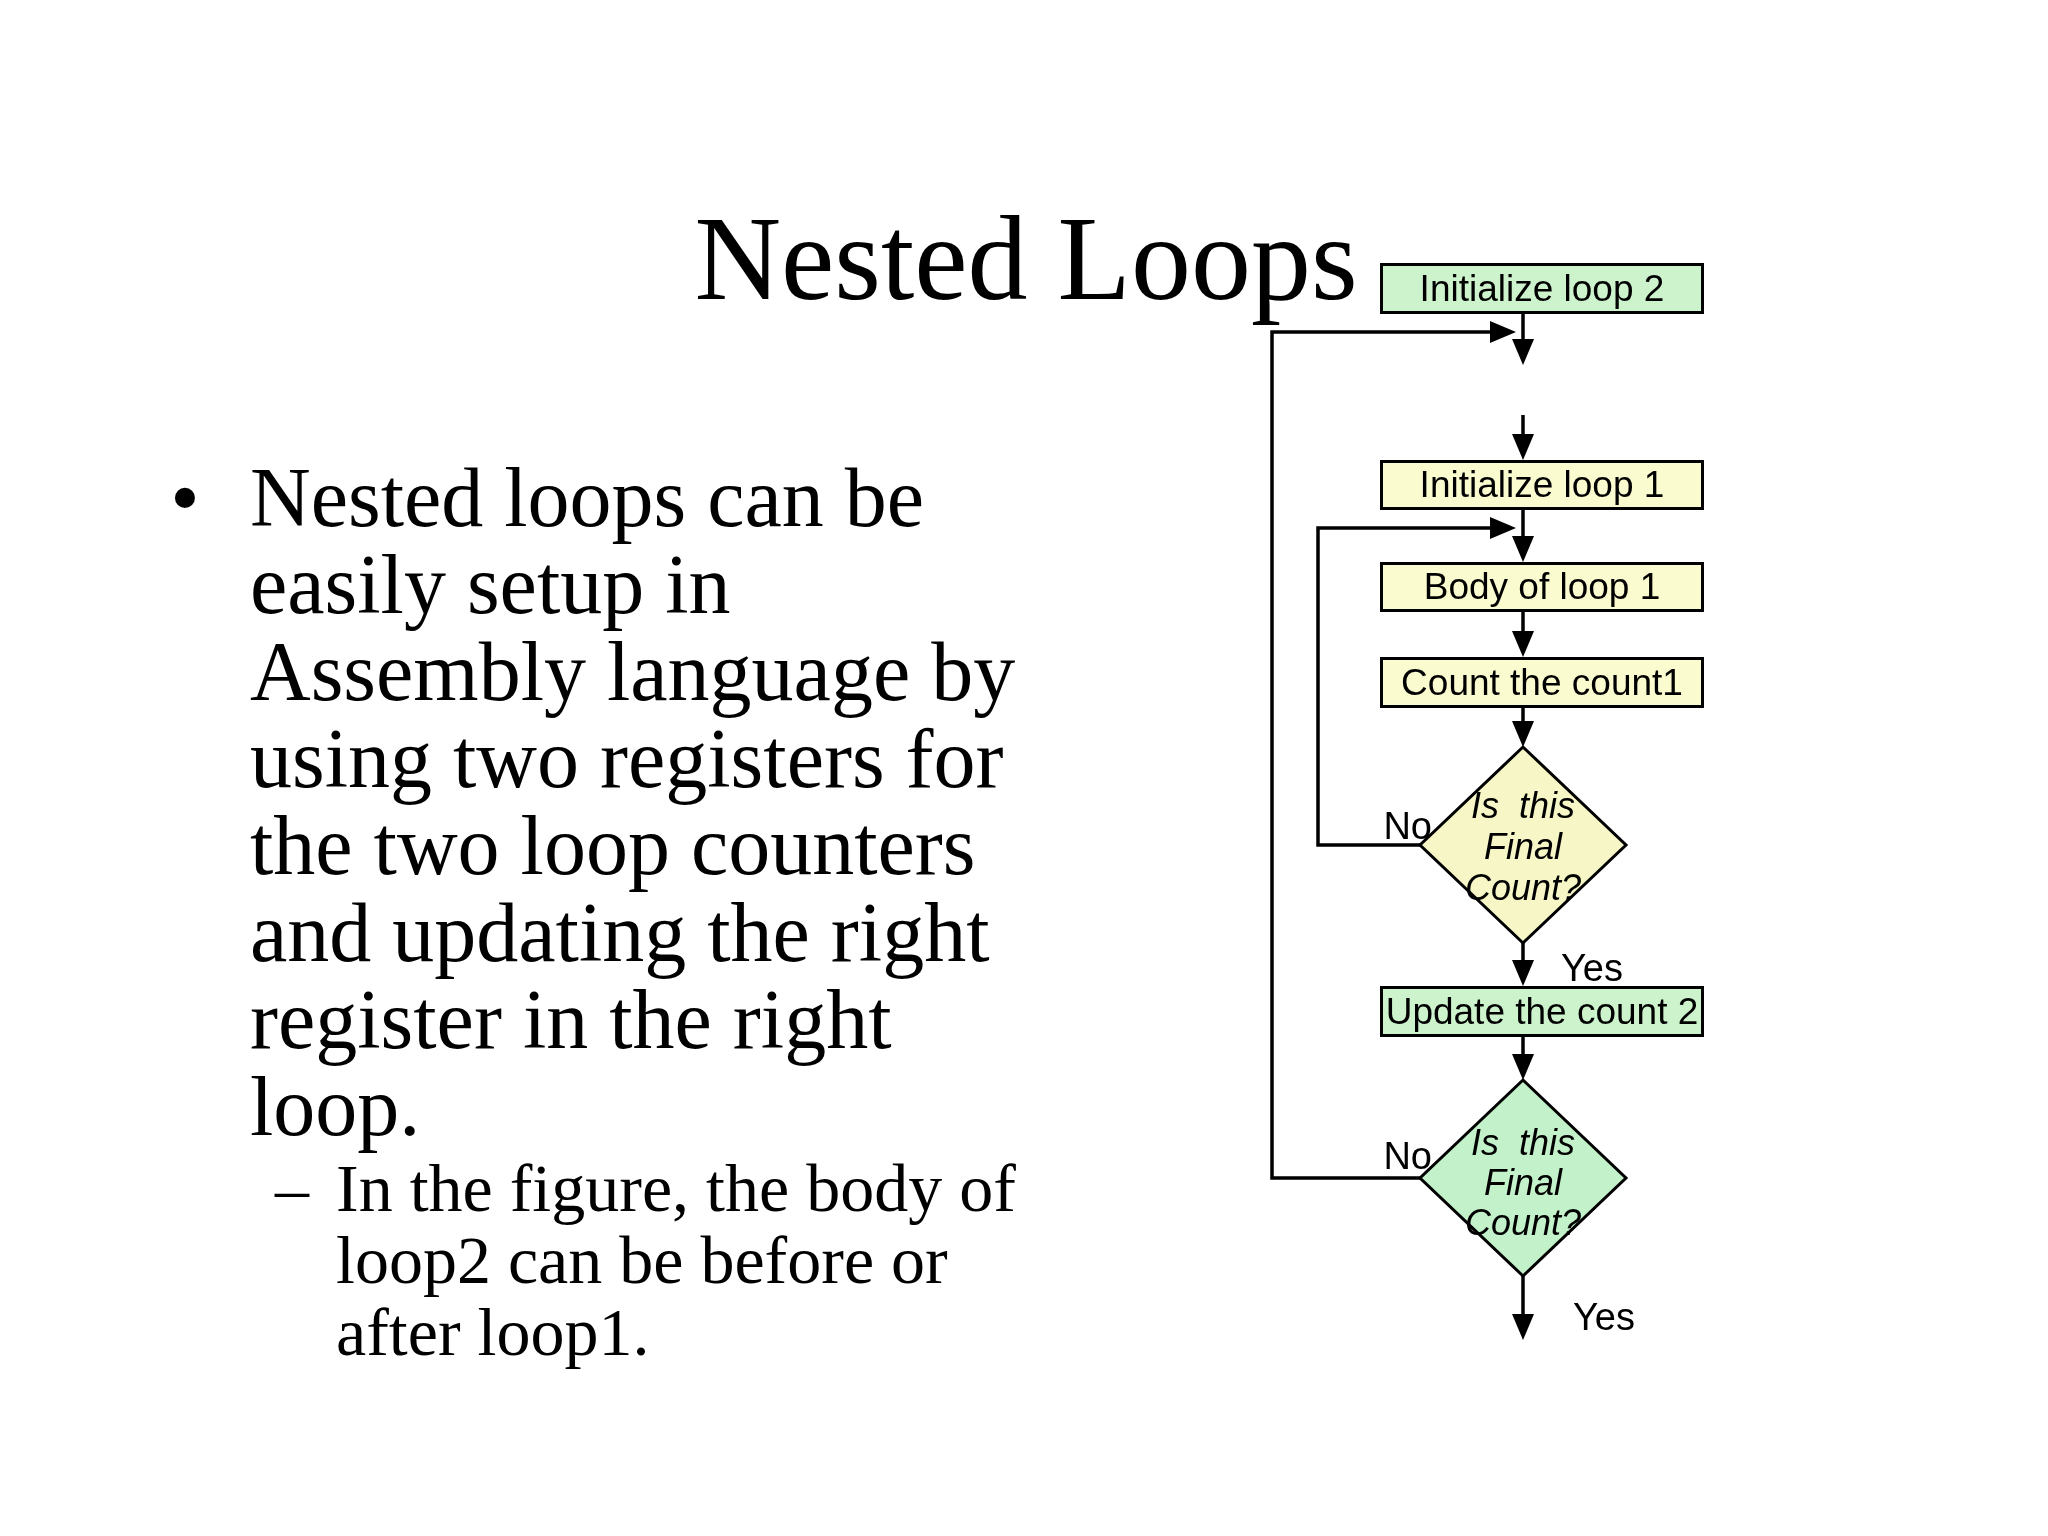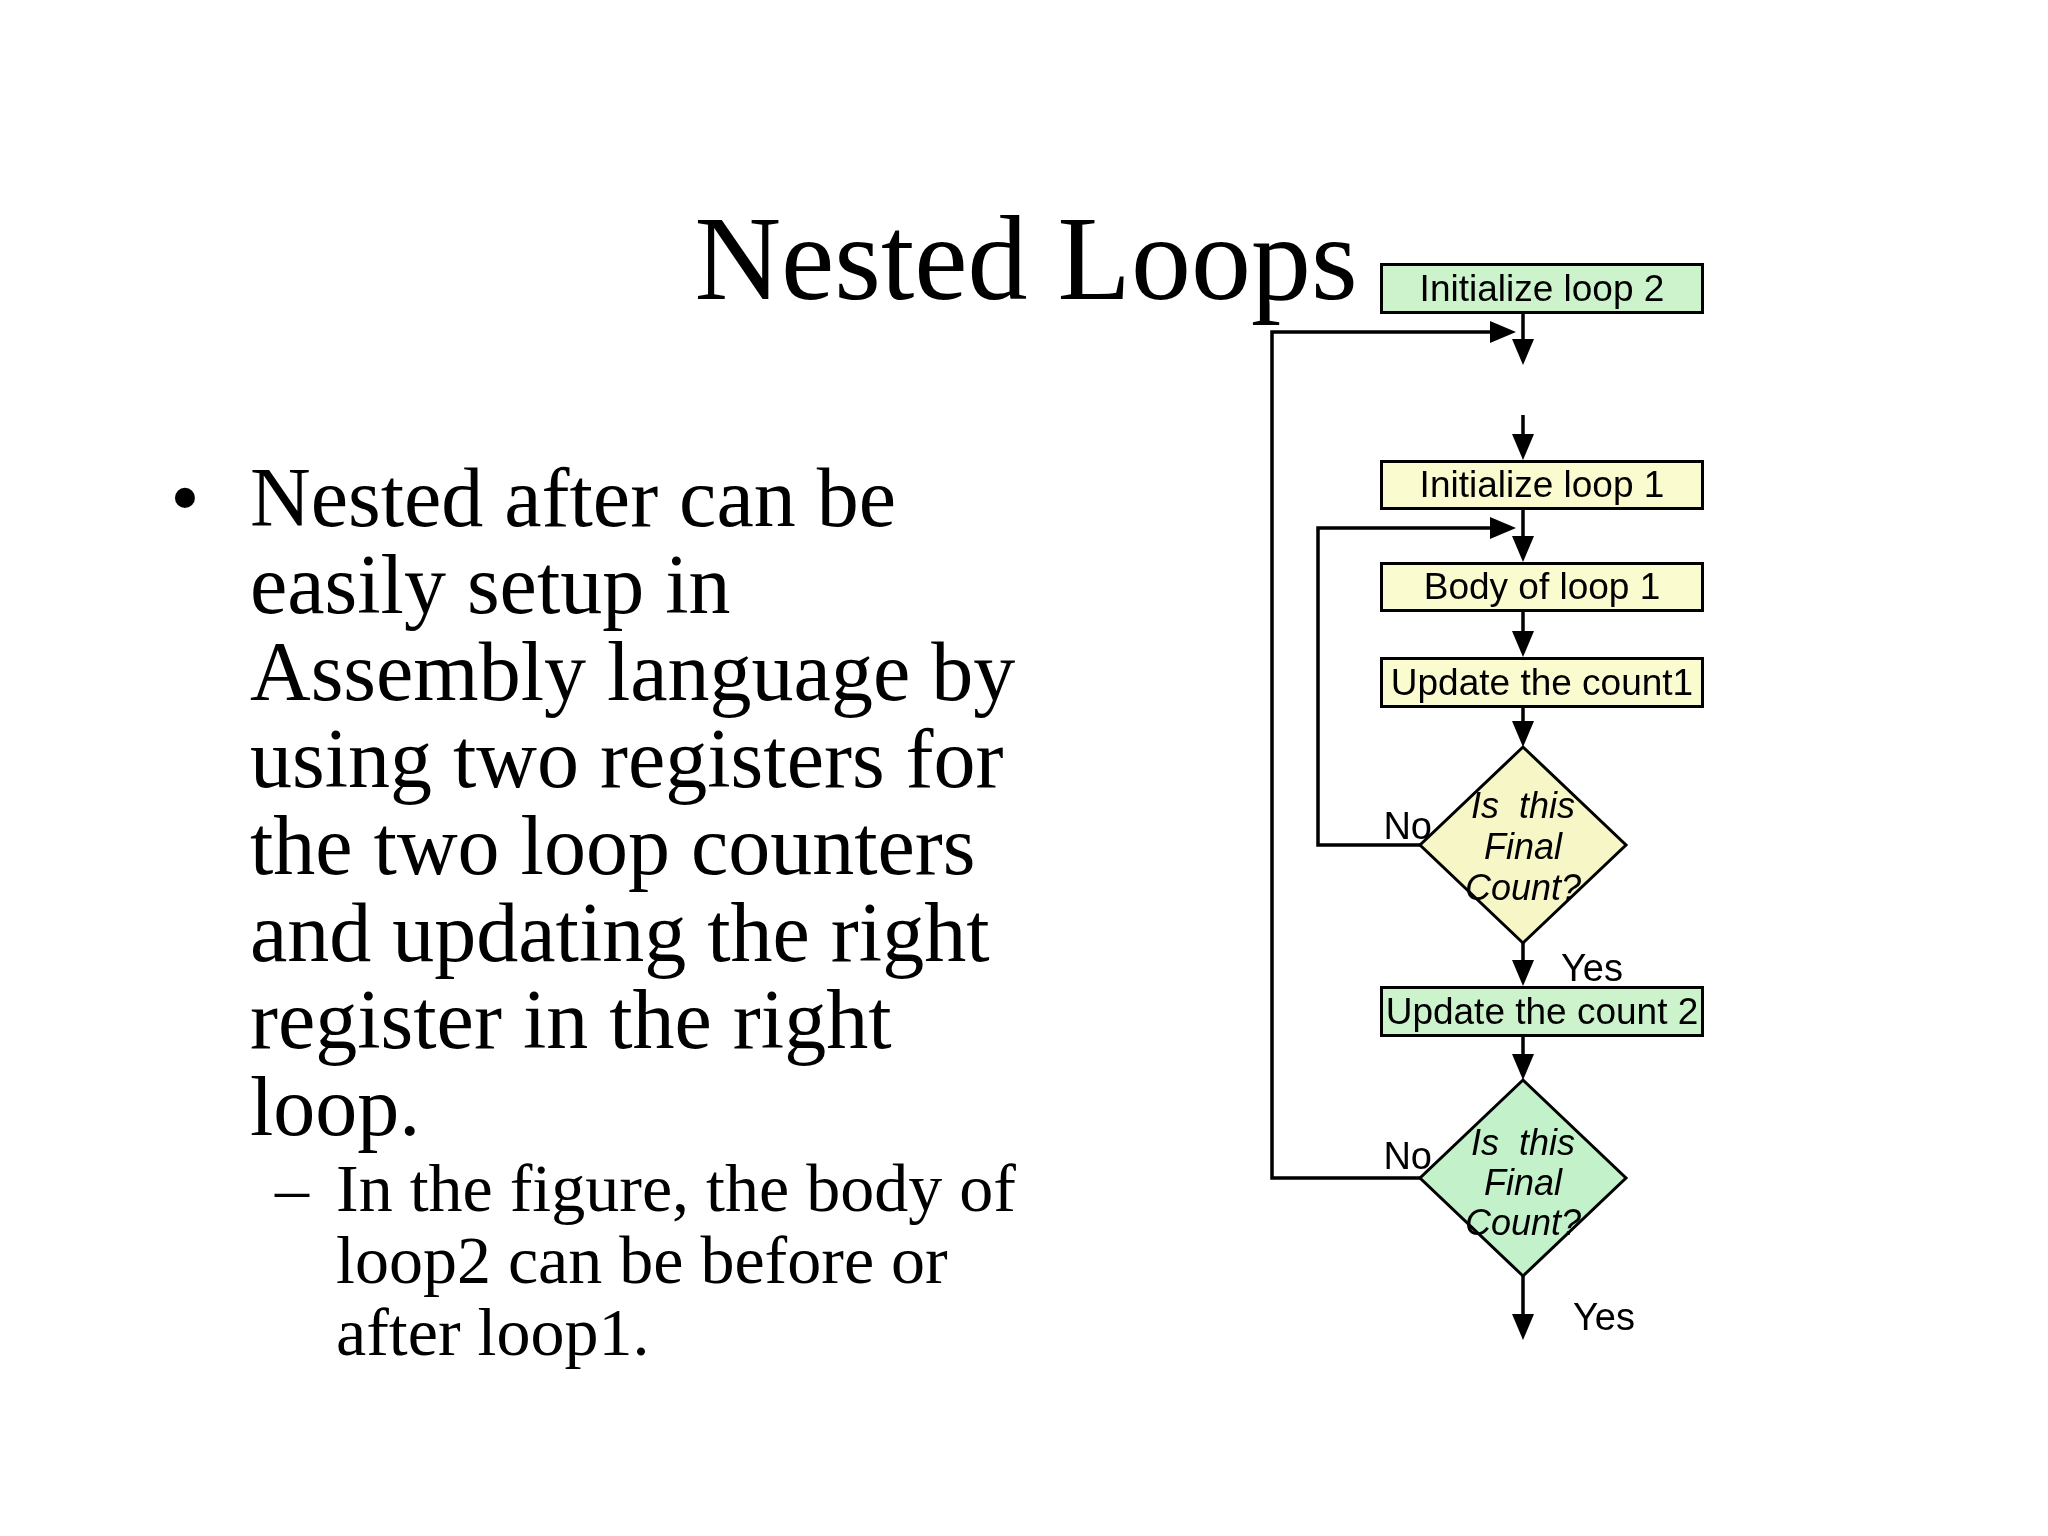--- a/index.html
+++ b/index.html
@@ -28,21 +28,21 @@
 </style>
 </head>
 <body>
 
 <div class="slide">
 
   <div class="title">Nested Loops</div>
 
   <div class="bullet-marker">•</div>
   <div class="bullet-text">
-    <div>Nested after can be</div>
+    <div>Nested loops can be</div>
     <div>easily setup in</div>
     <div>Assembly language by</div>
     <div>using two registers for</div>
     <div>the two loop counters</div>
     <div>and updating the right</div>
     <div>register in the right</div>
     <div>loop.</div>
   </div>
 
   <div class="sub-marker">–</div>
@@ -82,21 +82,21 @@
       <polygon points="1516,332 1490,321 1490,343"></polygon>
     </g>
 
     <polygon points="1523,747 1626,845 1523,943 1420,845" stroke="#000" stroke-width="3" fill="#f6f6c6"></polygon>
     <polygon points="1523,1080 1626,1178 1523,1276 1420,1178" stroke="#000" stroke-width="3" fill="#c3f1c9"></polygon>
   </svg>
 
   <div class="fbox" style="left: 1380px; top: 263px; height: 51px; background: rgb(204, 243, 204);">Initialize loop 2</div>
   <div class="fbox" style="left: 1380px; top: 460px; height: 50px; background: rgb(251, 251, 208);">Initialize loop 1</div>
   <div class="fbox" style="left: 1380px; top: 562px; height: 50px; background: rgb(251, 251, 208);">Body of loop 1</div>
-  <div class="fbox" style="left: 1380px; top: 657px; height: 51px; background: rgb(251, 251, 208);">Update the count1</div>
+  <div class="fbox" style="left: 1380px; top: 657px; height: 51px; background: rgb(251, 251, 208);">Count the count1</div>
   <div class="fbox" style="left: 1380px; top: 986px; height: 51px; background: rgb(204, 243, 204);">Update the count 2</div>
 
   <div class="dtext" style="left:1413px;top:785px;">
     <div>Is  this</div>
     <div>Final</div>
     <div>Count?</div>
   </div>
   <div class="dtext d2" style="left:1413px;top:1123px;">
     <div>Is  this</div>
     <div>Final</div>

